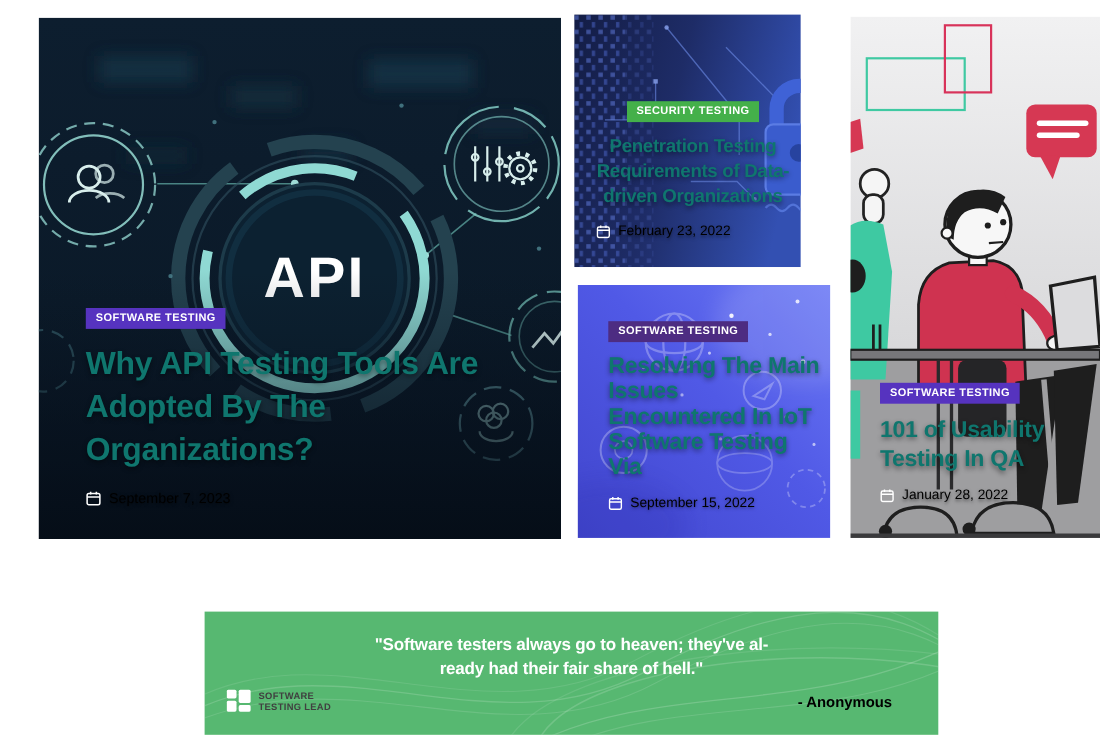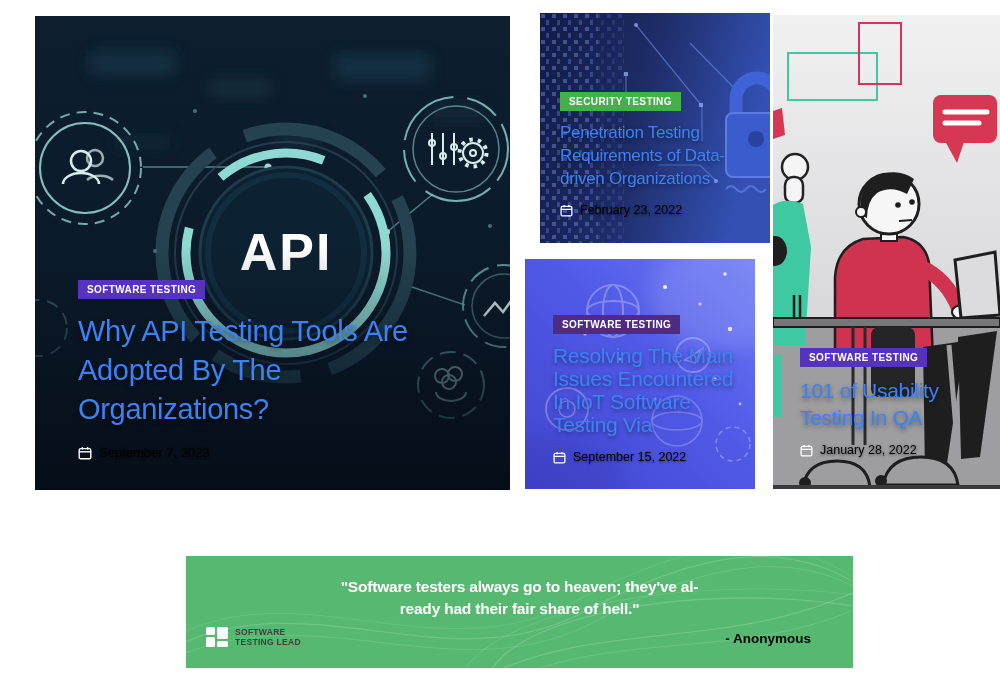--- a/index.html
+++ b/index.html
@@ -3,34 +3,34 @@
 <meta charset="utf-8">
 <style>
   html,body{margin:0;padding:0;background:#ffffff;}
   .page{position:relative;width:1000px;height:675px;background:#ffffff;overflow:hidden;
         font-family:"Liberation Sans",sans-serif;}
   .card{position:absolute;overflow:hidden;cursor:pointer;}
   .card svg.bg{position:absolute;inset:0;width:100%;height:100%;display:block;}
   .content{position:absolute;z-index:2;}
   .badge{display:inline-block;color:#fff;font-weight:bold;font-size:10px;letter-spacing:.4px;
          padding:5px 9px 4px;line-height:1;white-space:nowrap;}
-  .card h2{color:#3b82f6;font-weight:normal;margin:0;letter-spacing:-0.3px;
+  .card h2{color:#0f766e;font-weight:bold;margin:0;letter-spacing:-0.3px;
            text-shadow:0 2px 5px rgba(0,0,0,.45);}
   .date{display:flex;align-items:center;gap:7px;color:#000000;font-size:12.5px;
         text-shadow:0 1px 3px rgba(0,0,0,.5);}
   .date svg{flex:0 0 auto;display:block;}
 
   
   .card-featured{left:35px;top:16px;width:475px;height:474px;}
   .card-featured .content{left:43px;right:72px;bottom:30px;}
   .card-featured h2{font-size:29px;line-height:39px;margin:13px 0 16px;}
   .card-featured .date{font-size:13px;}
 
   
-  .card-security{left:540px;top:13px;width:230px;height:230px;}
+  .card-security{left:522px;top:13px;width:206px;height:230px;text-align:center;}
   .card-security .content{left:20px;right:10px;bottom:26px;}
   .card-security h2{font-size:17px;line-height:23px;margin:10px 0 13px;}
 
   .card-iot{left:525px;top:259px;width:230px;height:230px;}
   .card-iot .content{left:28px;right:10px;bottom:25px;}
   .card-iot h2{font-size:21px;line-height:23px;margin:10px 0 14px;}
 
   
   .card-usability{left:773px;top:15px;width:227px;height:474px;}
   .card-usability .content{left:27px;right:8px;bottom:32px;}

